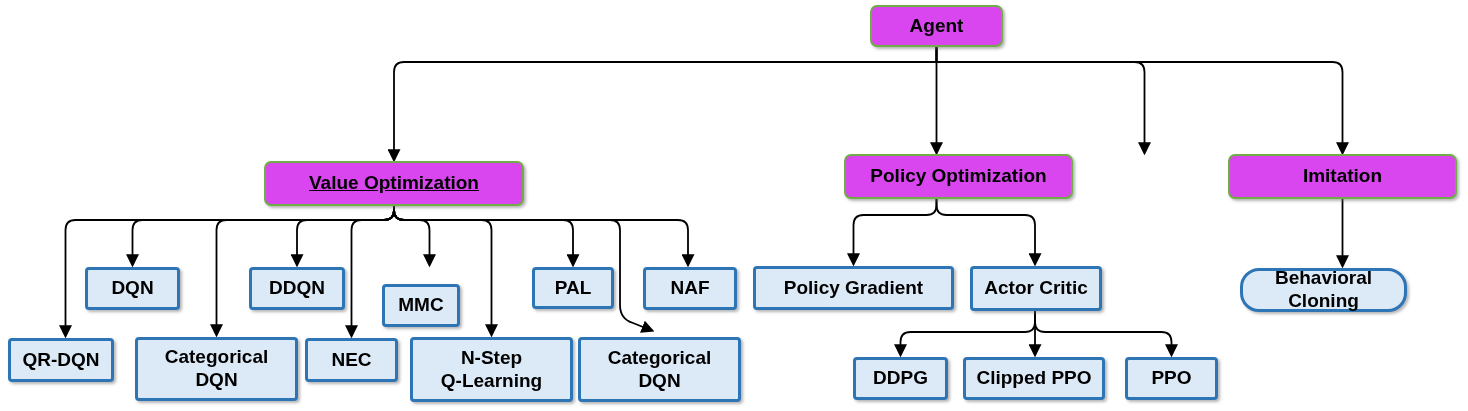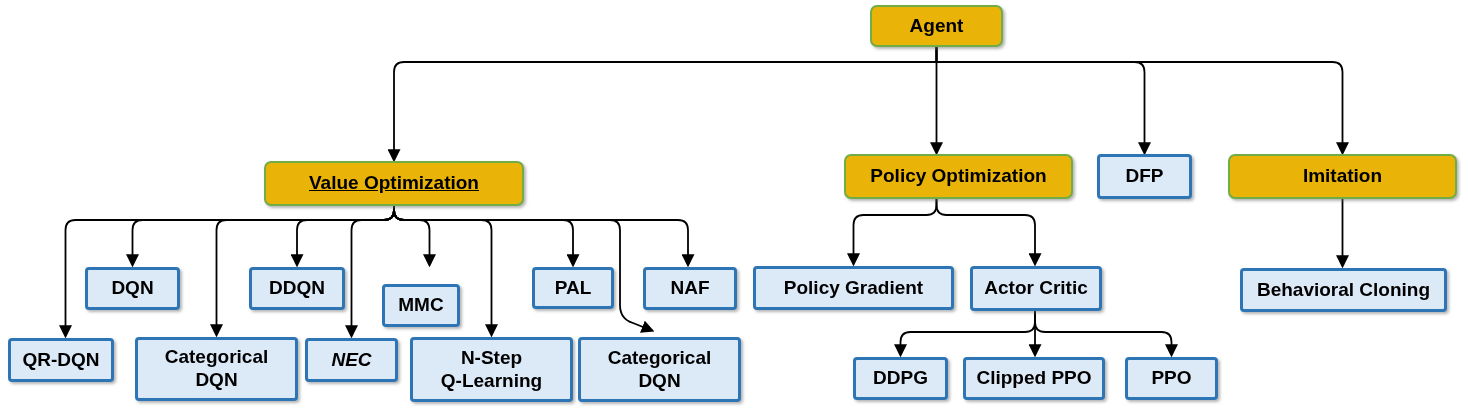--- a/index.html
+++ b/index.html
@@ -17,21 +17,21 @@
     display:flex;align-items:center;justify-content:center;
     text-align:center;
     font-weight:bold;
     font-size:19px;
     line-height:1.2;
     color:#000000;
     box-sizing:border-box;
     white-space:pre-line;
   }
   .node.green{
-    background:#eab308;
+    background:#d946ef;
     border:2.5px solid #70ad47;
     border-radius:7px;
     box-shadow:2px 2px 3px rgba(110,110,110,0.5);
   }
   .node.blue{
     background:#dce9f7;
     border:3px solid #2e75b6;
     border-radius:4px;
     box-shadow:2px 2px 3px rgba(110,110,110,0.5);
   }
@@ -71,36 +71,35 @@
     <path class="edge" marker-end="url(#arrow)" d="M1035 311 L1035 345"></path>
     <path class="edge" marker-end="url(#arrow)" d="M1035 311 L1035 322 Q1035 332 1045 332 L1161.5 332 Q1171.5 332 1171.5 342 L1171.5 345"></path>
 
     <path class="edge" marker-end="url(#arrow)" d="M1342.5 199 L1342.5 256"></path>
   </svg>
 
   <div class="node green" style="left:870px;top:5px;width:133px;height:42px;">Agent</div>
 
   <div class="node green" style="left:264px;top:161px;width:260px;height:45px;text-decoration:underline;">Value Optimization</div>
   <div class="node green" style="left:822px;top:154px;width:229px;height:45px;margin-left:22px;">Policy Optimization</div>
-  <div class="node blue" style="left:1097px;top:154px;width:95px;height:45px;">DFP</div>
   <div class="node green" style="left:1228px;top:154px;width:229px;height:45px;">Imitation</div>
 
   <div class="node blue" style="left:85px;top:267px;width:95px;height:43px;">DQN</div>
   <div class="node blue" style="left:249px;top:267px;width:96px;height:43px;">DDQN</div>
   <div class="node blue" style="left:382px;top:284px;width:78px;height:43px;">MMC</div>
   <div class="node blue" style="left:532px;top:267px;width:82px;height:42px;">PAL</div>
   <div class="node blue" style="left:643px;top:267px;width:94px;height:43px;">NAF</div>
   <div class="node blue" style="left:753px;top:266px;width:201px;height:44px;">Policy Gradient</div>
   <div class="node blue" style="left:970px;top:266px;width:132px;height:45px;">Actor Critic</div>
-  <div class="node blue" style="left:1240px;top:268px;width:207px;height:44px;">Behavioral Cloning</div>
+  <div class="node blue" style="left:1240px;top:268px;width:167px;height:44px;border-radius:19px;">Behavioral Cloning</div>
 
   <div class="node blue" style="left:8px;top:338px;width:106px;height:44px;">QR-DQN</div>
   <div class="node blue" style="left:135px;top:337px;width:163px;height:64px;">Categorical
 DQN</div>
-  <div class="node blue" style="left:305px;top:338px;width:93px;height:44px;font-style:italic;">NEC</div>
+  <div class="node blue" style="left:305px;top:338px;width:93px;height:44px;">NEC</div>
   <div class="node blue" style="left:410px;top:337px;width:163px;height:65px;">N-Step
 Q-Learning</div>
   <div class="node blue" style="left:578px;top:337px;width:163px;height:65px;">Categorical
 DQN</div>
 
   <div class="node blue" style="left:853px;top:357px;width:95px;height:43px;">DDPG</div>
   <div class="node blue" style="left:963px;top:357px;width:142px;height:43px;">Clipped PPO</div>
   <div class="node blue" style="left:1125px;top:357px;width:93px;height:43px;">PPO</div>
 
 </div>

